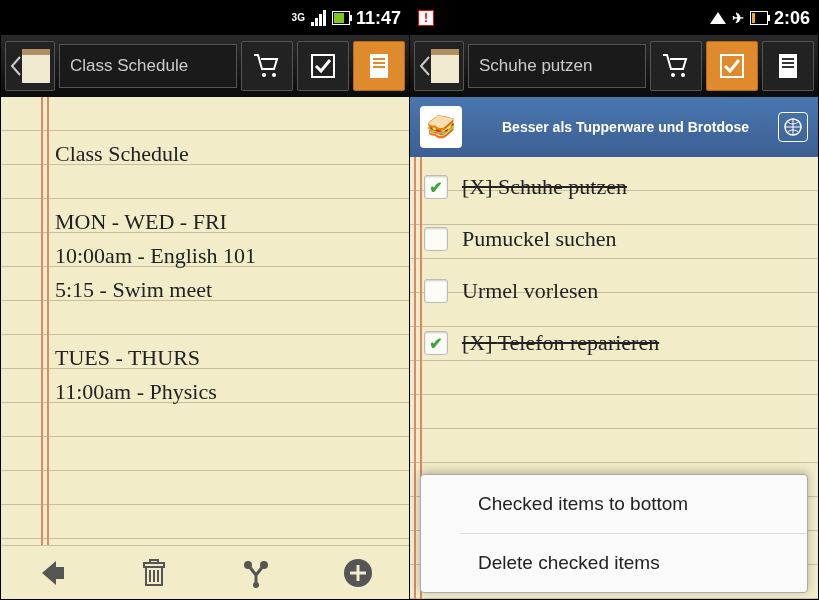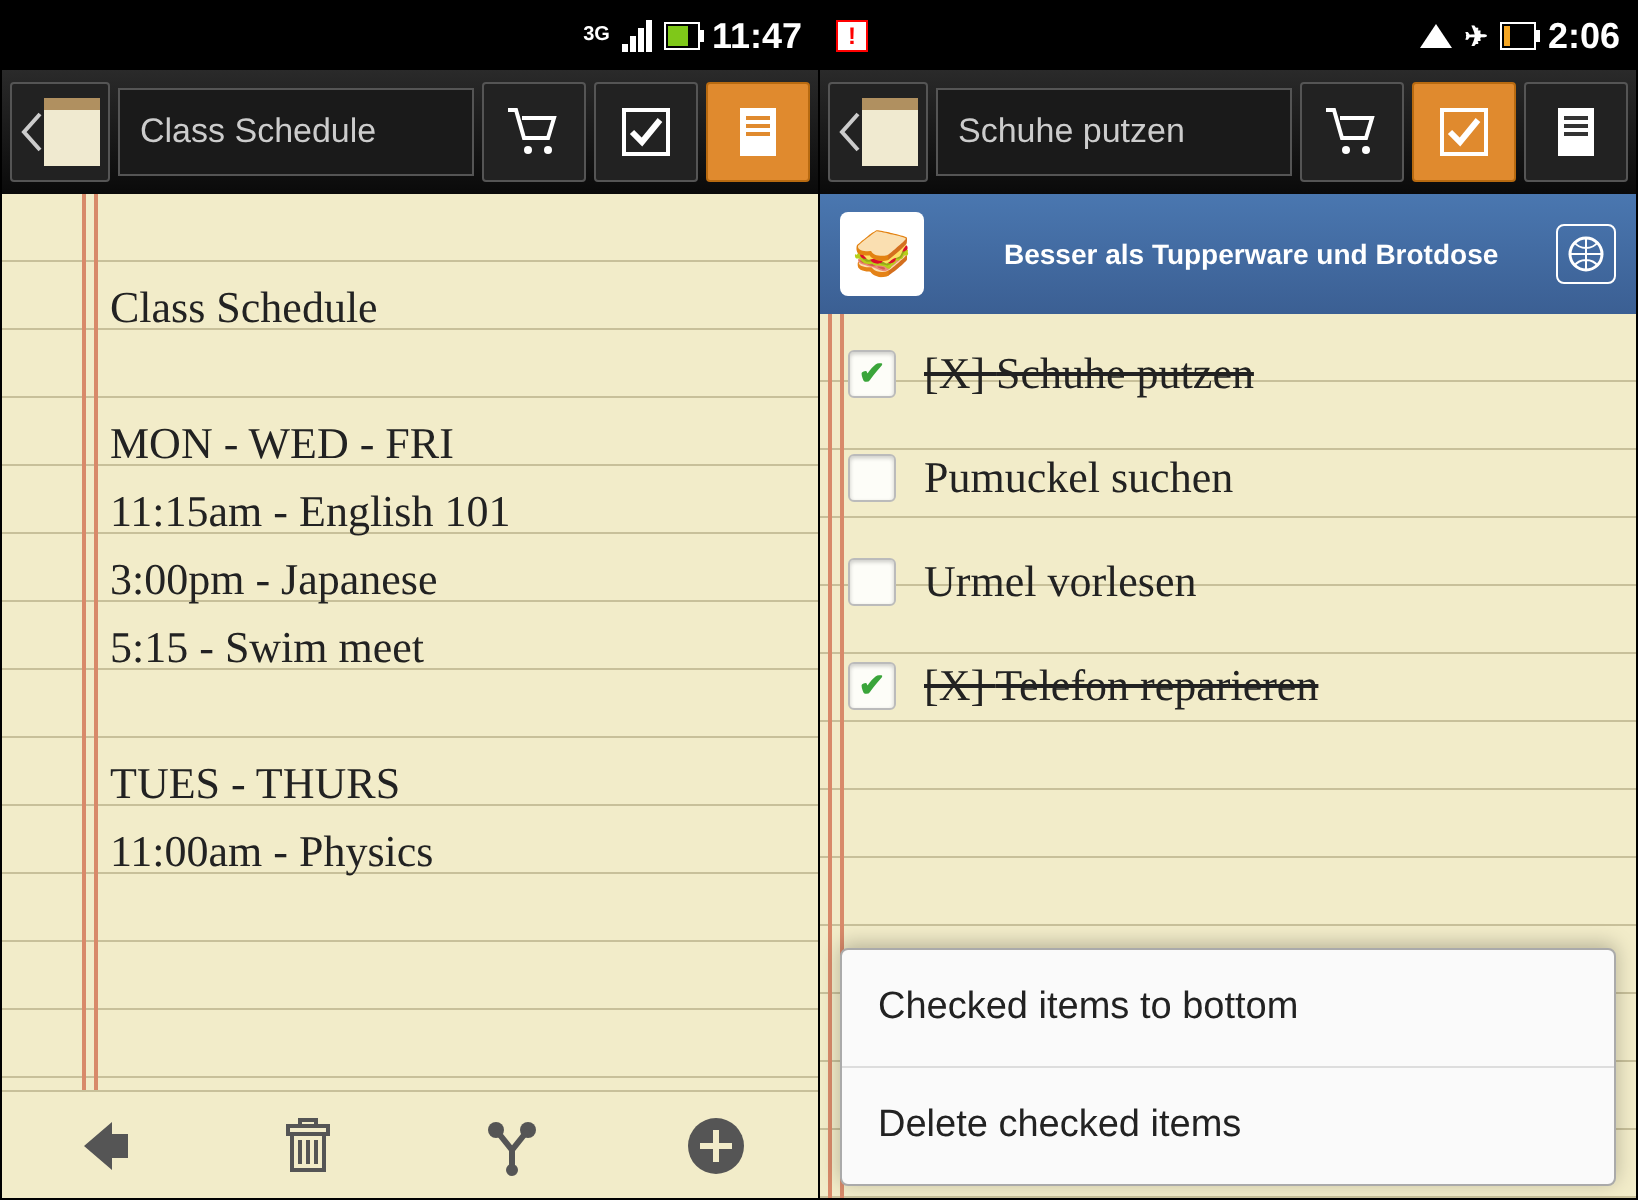--- a/index.html
+++ b/index.html
@@ -163,20 +163,21 @@
   
   .ctx-menu {
     position:absolute; left:10px; right:10px; bottom:6px;
     background:#fafafa; border:1px solid #aaa; border-radius:4px;
     box-shadow:0 -2px 10px rgba(0,0,0,.25);
   }
   .ctx-item {
     padding: 18px 18px;
     font-size: 19px; color:#222;
     border-top:1px solid #ddd;
+    margin-left:39px;
   }
   .ctx-item:first-child { border-top:none; }
   .add-fab {
     position:absolute; right:16px; bottom:22px; width:38px;height:38px;
     opacity:.25;
   }
 </style>
 </head>
 <body>
 
@@ -226,22 +227,21 @@
         </svg>
     </div>
   </div>
 
   <div class="paper left-paper">
     <div class="margin-line"></div>
     <div class="note-body">
       <div>Class Schedule</div>
       <div class="spacer"></div>
       <div>MON - WED - FRI</div>
-      <div>11:15am - English 101</div>
-      <div>3:00pm - Japanese</div>
+      <div>10:00am - English 101</div>
       <div>5:15 - Swim meet</div>
       <div class="spacer"></div>
       <div>TUES - THURS</div>
       <div>11:00am - Physics</div>
     </div>
   </div>
 
   <div class="bottom-bar">
     <div class="bb-btn">
       <svg viewBox="0 0 32 32">

